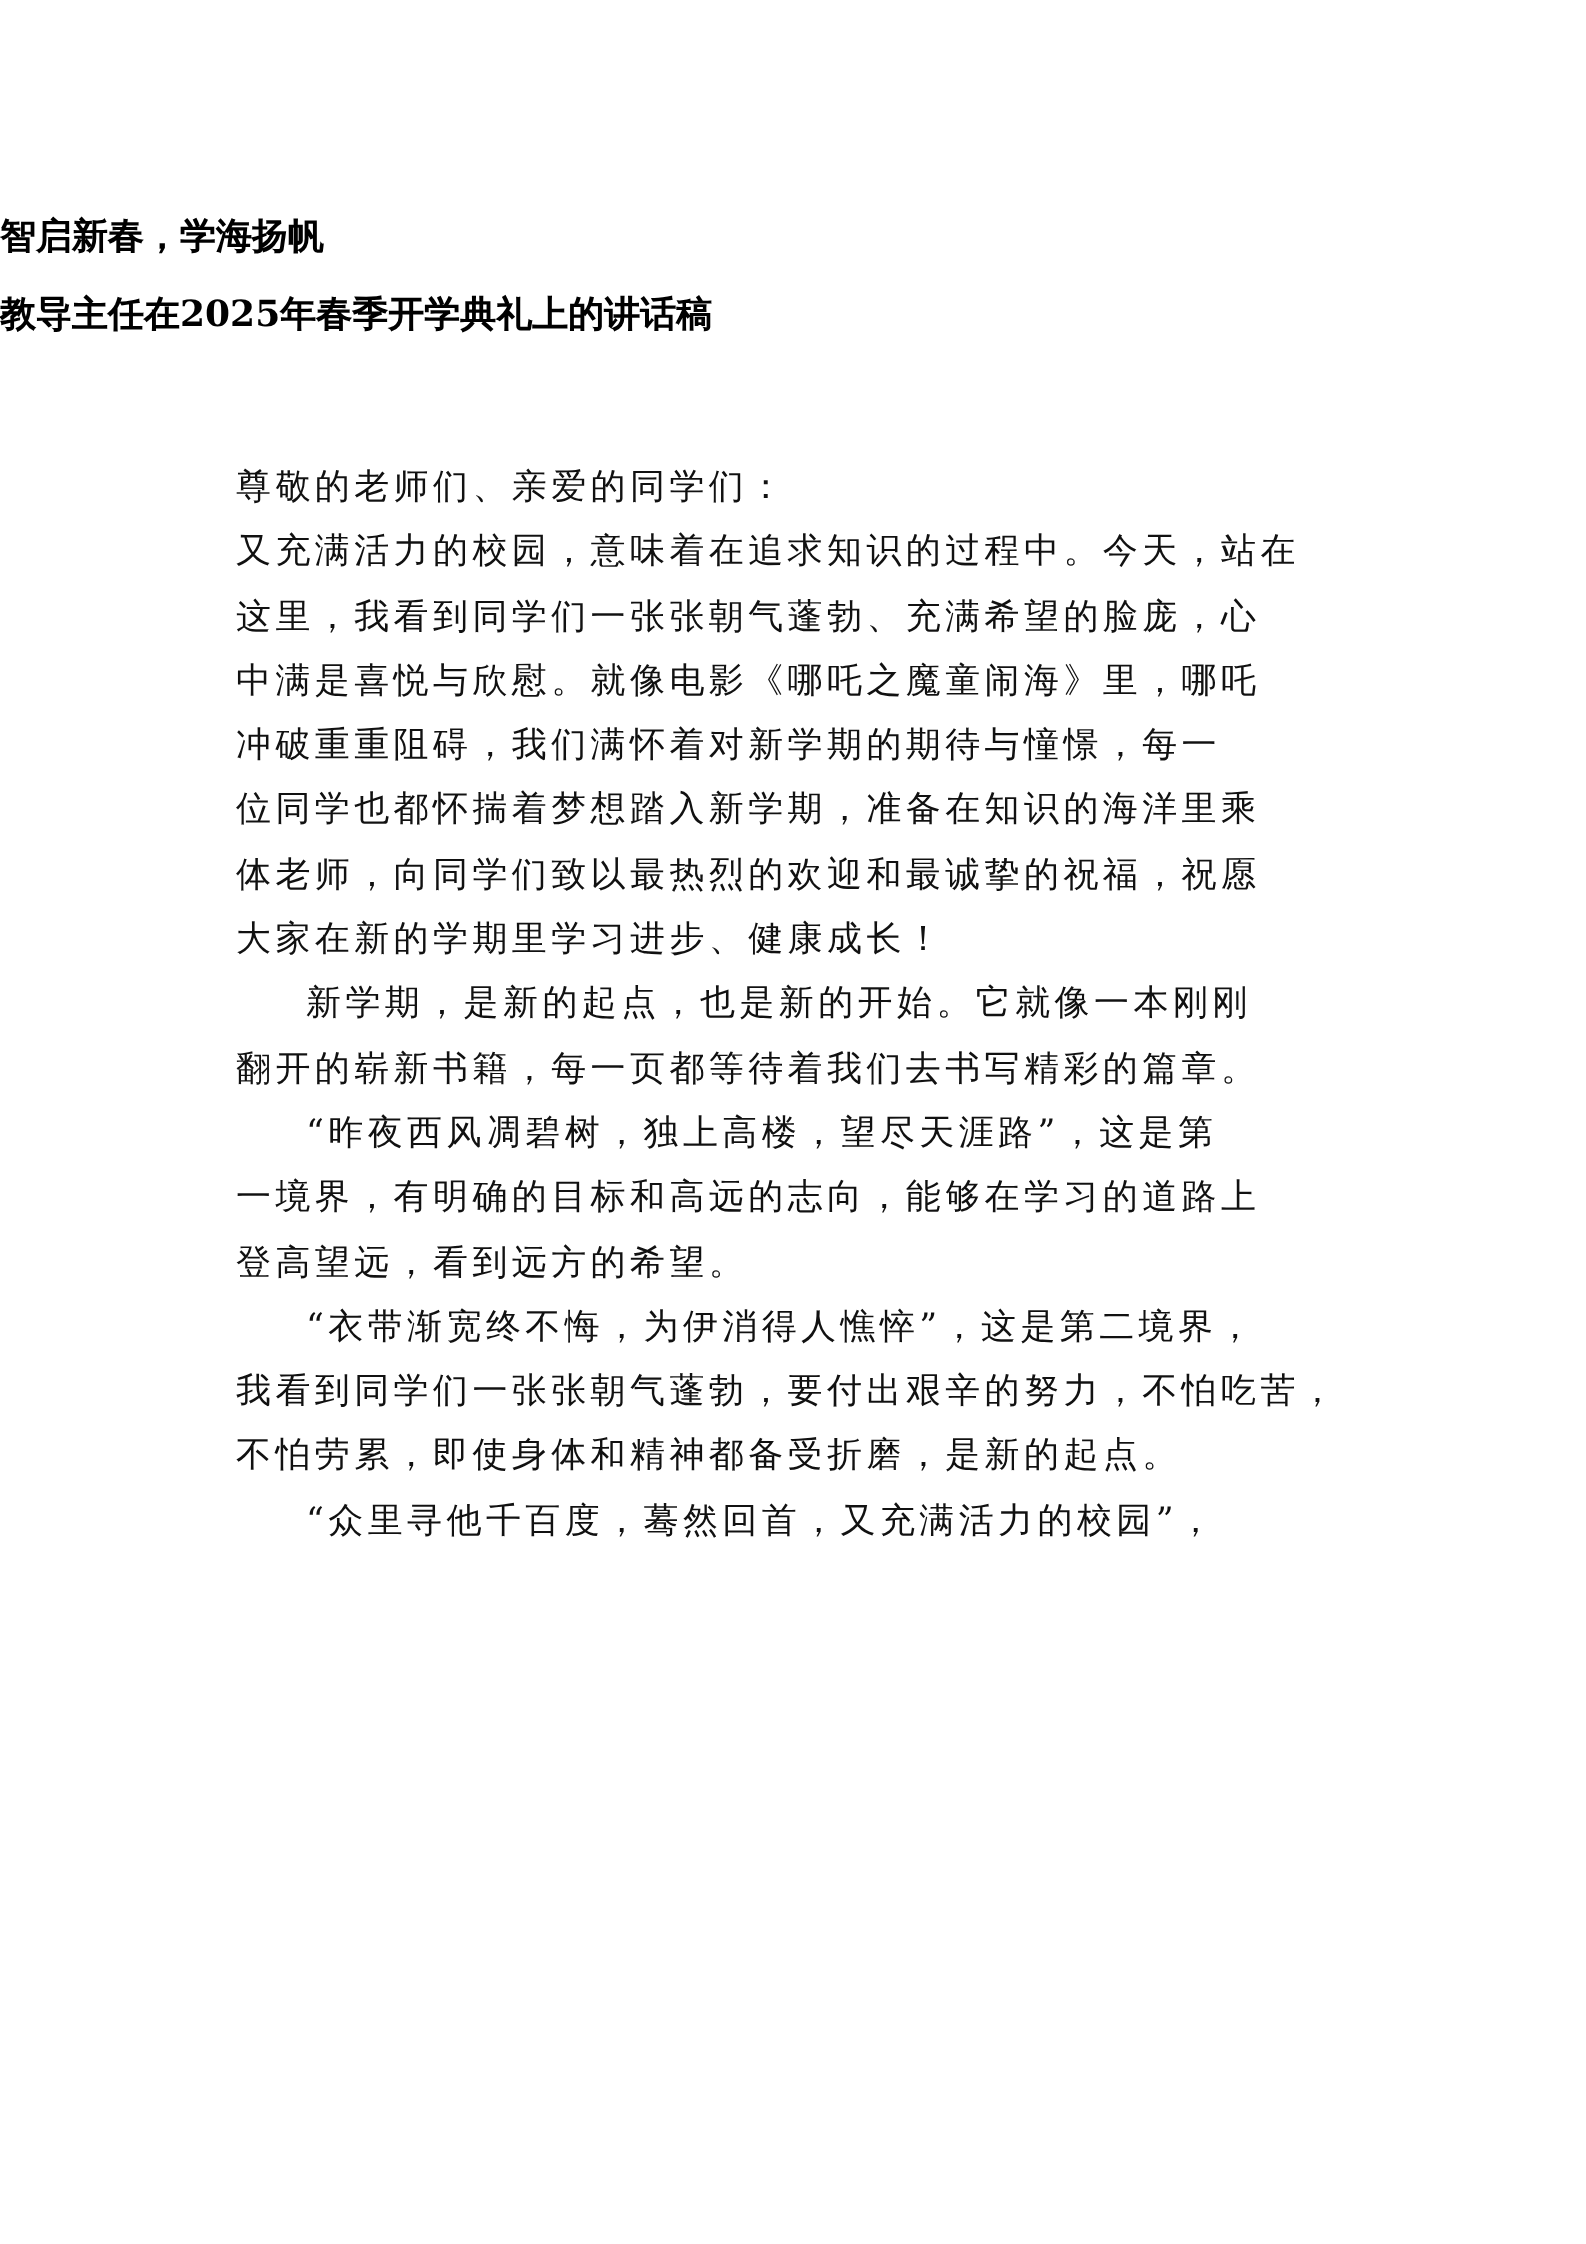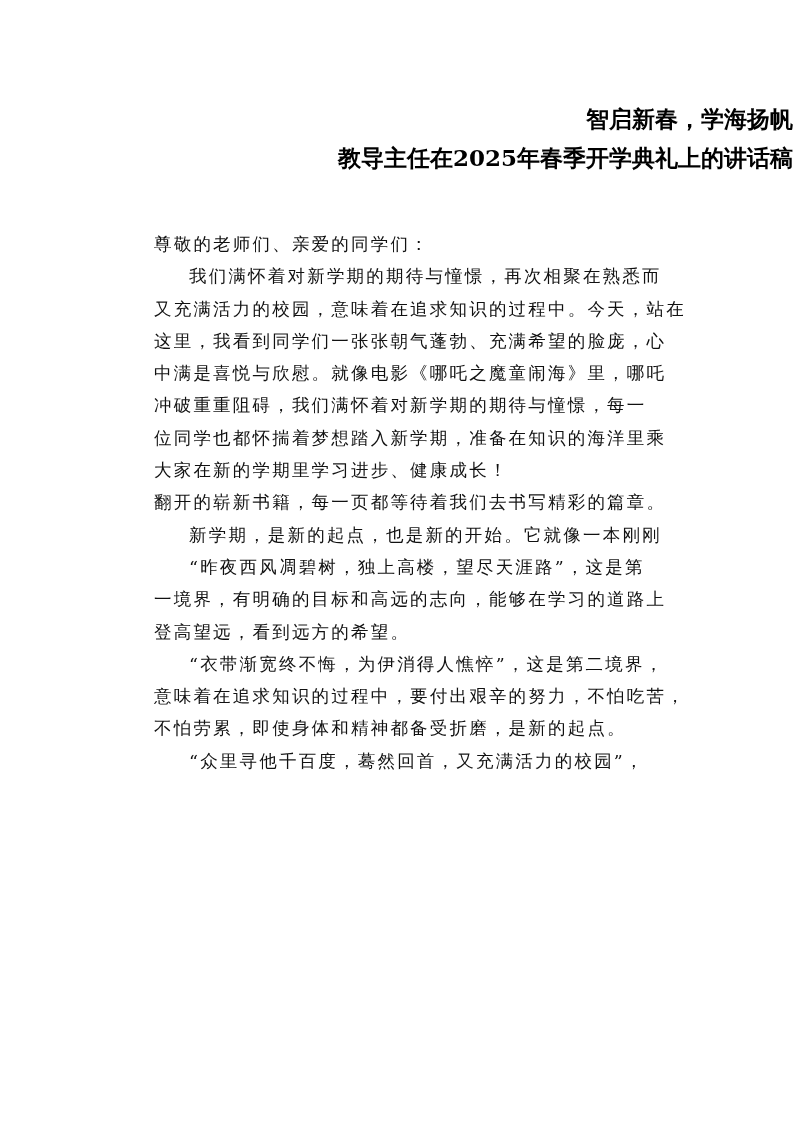--- a/index.html
+++ b/index.html
@@ -1,70 +1,69 @@
 <!DOCTYPE html>
 <html><head>
 <meta charset="utf-8">
 <style>
   html, body { margin: 0; padding: 0; background: #ffffff; }
   body { width: 793px; height: 1122px; position: relative; overflow: hidden; }
   .page { position: absolute; left: 0; top: 0; width: 793px; height: 1122px; background: #fff; }
   .title {
-    position: absolute; left: 0; width: 793px; text-align: right;
+    position: absolute; left: 0; width: 793px; text-align: left;
     font-family: "DejaVu Serif", "Liberation Serif", serif;
-    font-weight: bold; color: #000; font-size: 23px; line-height: 30px;
+    font-weight: bold; color: #000; font-size: 18px; line-height: 30px;
   }
   .t1 { top: 104px; }
   .t2 { top: 143px; }
   .body {
     position: absolute; left: 118px; top: 228px; width: 558px;
     font-family: "DejaVu Serif", "Liberation Serif", serif;
     font-size: 17.5px; color: #111; line-height: 32.3px;
     letter-spacing: 2.2px;
-    margin-left: 36px;
   }
   .body p { margin: 0; text-align: justify; text-align-last: left; }
   .line { display: block; white-space: nowrap; }
 </style>
 </head>
 <body>
 
 <div class="page">
   <div class="title t1">智启新春，学海扬帆</div>
   <div class="title t2">教导主任在2025年春季开学典礼上的讲话稿</div>
 
   <div class="body">
     <p>
         <span class="line">尊敬的老师们、亲爱的同学们：</span>
       </p>
 
     <p>
-      <span class="line" style="text-indent:2em">我们满怀着对新学期的期待与憧憬，再次相聚在熟悉而</span>
       <span class="line">又充满活力的校园，意味着在追求知识的过程中。今天，站在</span>
       <span class="line">这里，我看到同学们一张张朝气蓬勃、充满希望的脸庞，心</span>
       <span class="line">中满是喜悦与欣慰。就像电影《哪吒之魔童闹海》里，哪吒</span>
       <span class="line">冲破重重阻碍，我们满怀着对新学期的期待与憧憬，每一</span>
       <span class="line">位同学也都怀揣着梦想踏入新学期，准备在知识的海洋里乘</span>
+      <span class="line">体老师，向同学们致以最热烈的欢迎和最诚挚的祝福，祝愿</span>
       <span class="line">大家在新的学期里学习进步、健康成长！</span>
     </p>
 
     <p>
+      <span class="line" style="text-indent:2em">新学期，是新的起点，也是新的开始。它就像一本刚刚</span>
       <span class="line">翻开的崭新书籍，每一页都等待着我们去书写精彩的篇章。</span>
-      <span class="line" style="text-indent:2em">新学期，是新的起点，也是新的开始。它就像一本刚刚</span>
     </p>
 
     <p>
       <span class="line" style="text-indent:2em">“昨夜西风凋碧树，独上高楼，望尽天涯路”，这是第</span>
       <span class="line">一境界，有明确的目标和高远的志向，能够在学习的道路上</span>
       <span class="line">登高望远，看到远方的希望。</span>
     </p>
 
     <p>
       <span class="line" style="text-indent:2em">“衣带渐宽终不悔，为伊消得人憔悴”，这是第二境界，</span>
-      <span class="line">意味着在追求知识的过程中，要付出艰辛的努力，不怕吃苦，</span>
+      <span class="line">我看到同学们一张张朝气蓬勃，要付出艰辛的努力，不怕吃苦，</span>
       <span class="line">不怕劳累，即使身体和精神都备受折磨，是新的起点。</span>
     </p>
 
     <p>
       <span class="line" style="text-indent:2em">“众里寻他千百度，蓦然回首，又充满活力的校园”，</span>
     </p>
   </div>
 </div>
 
 </body></html>

